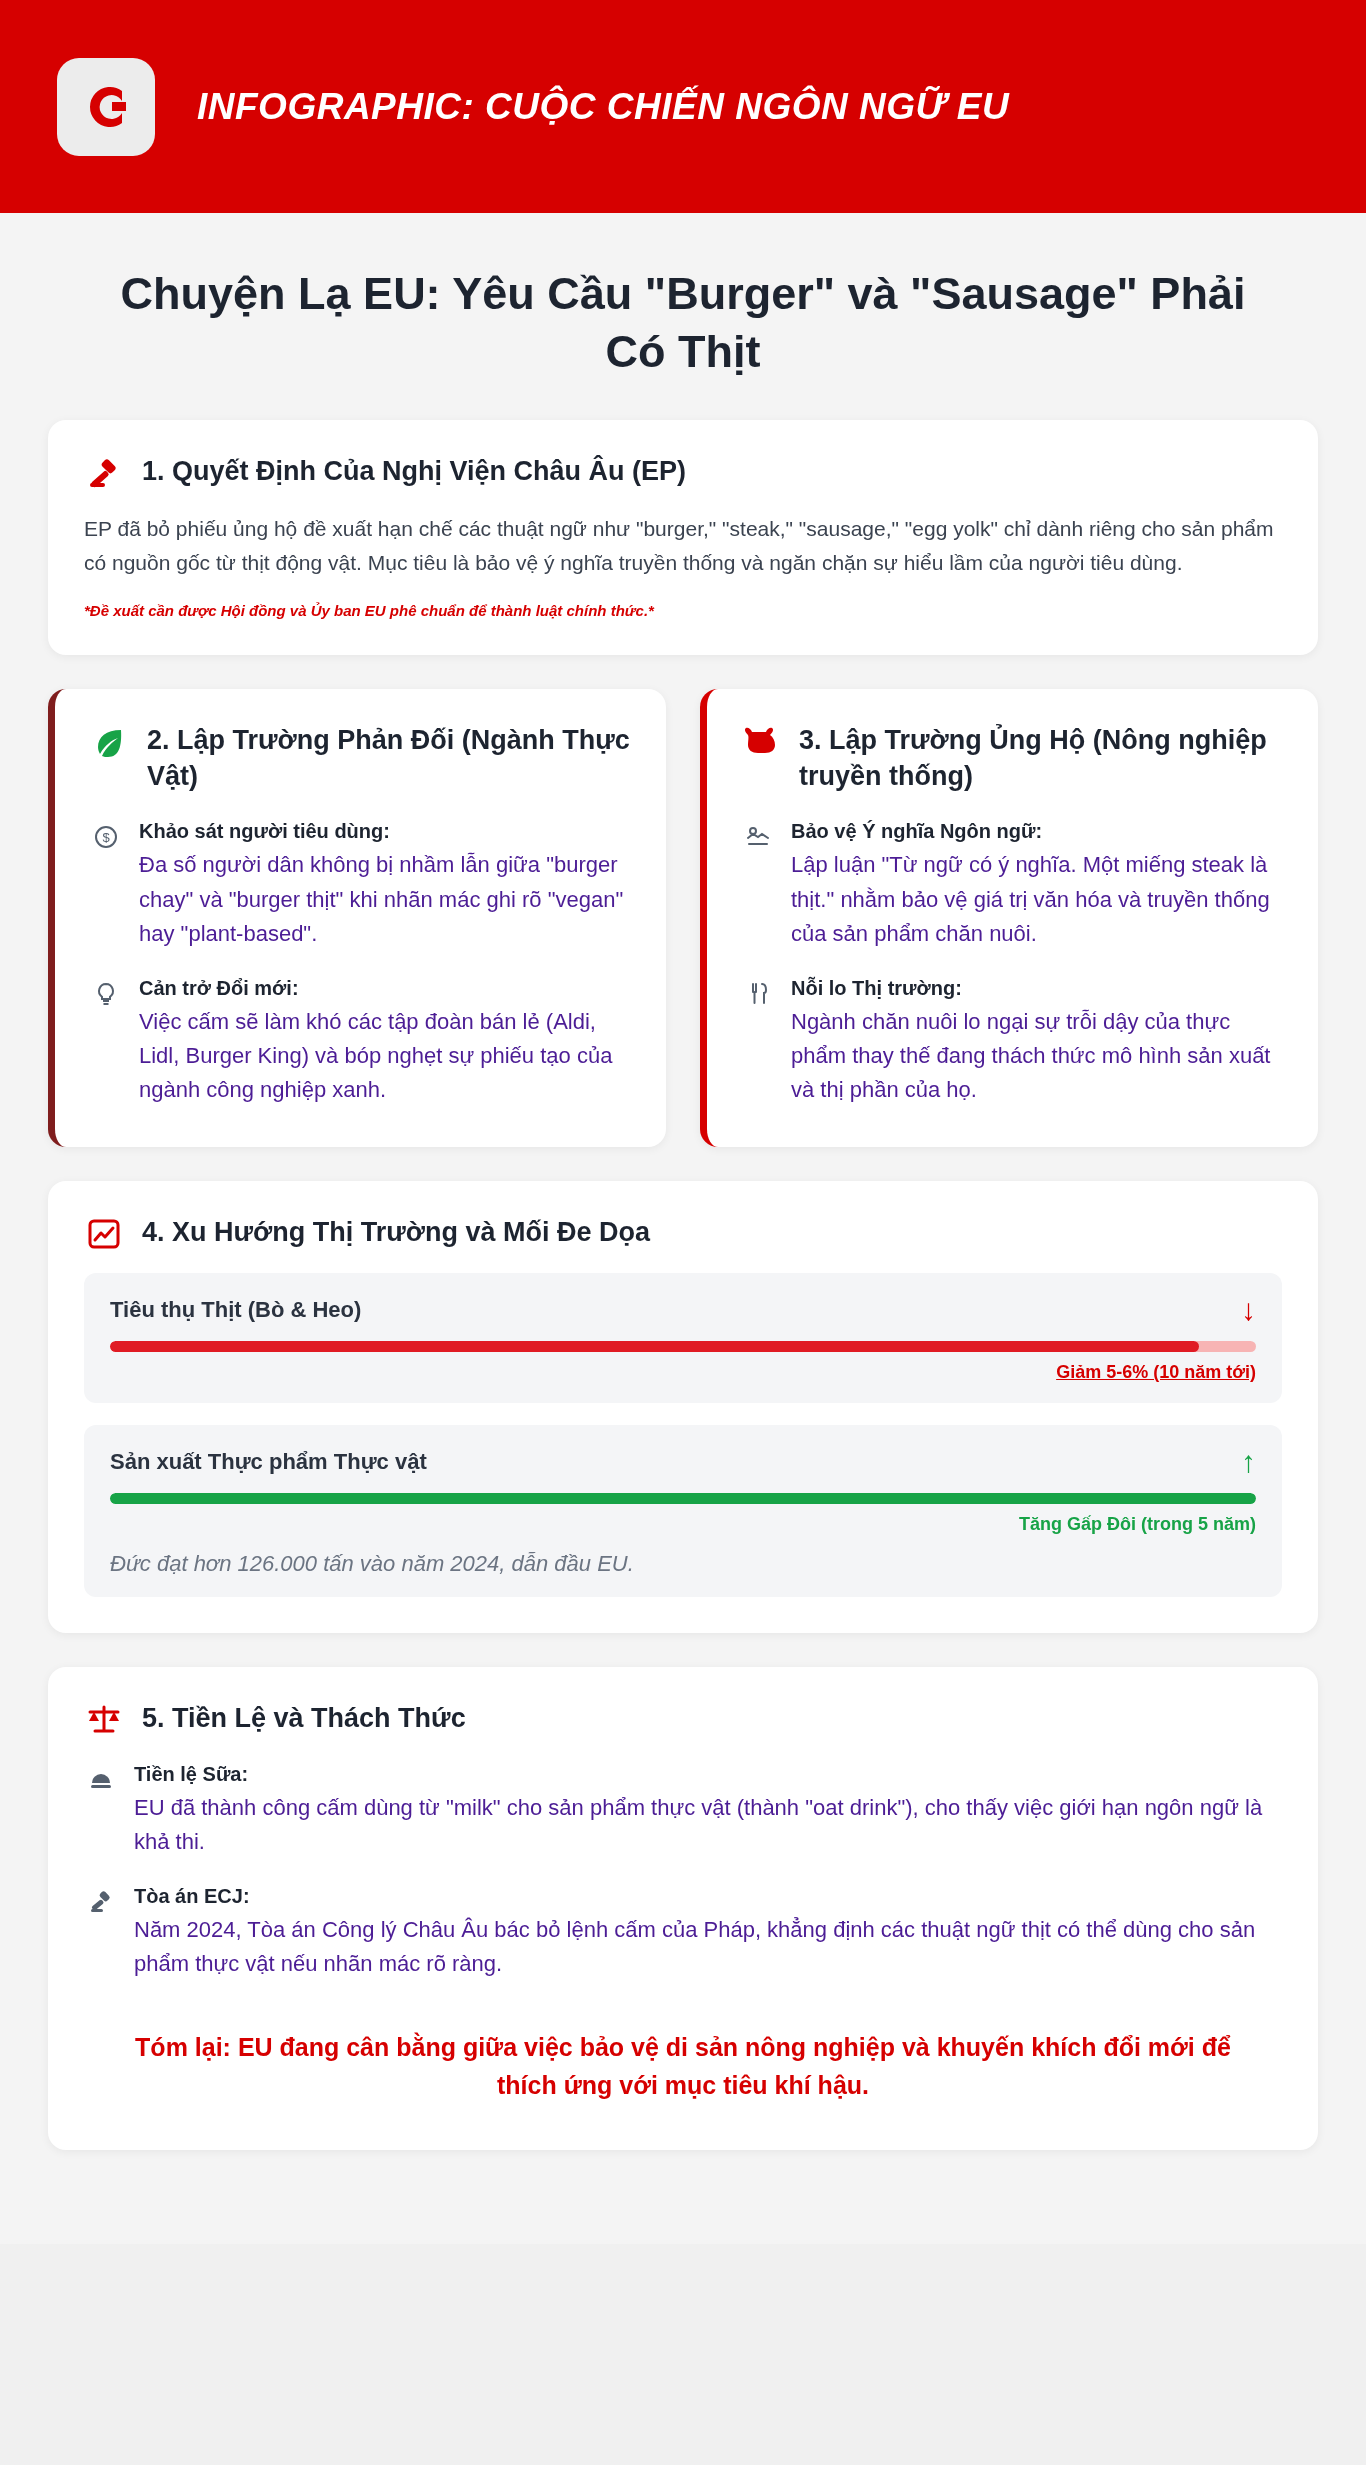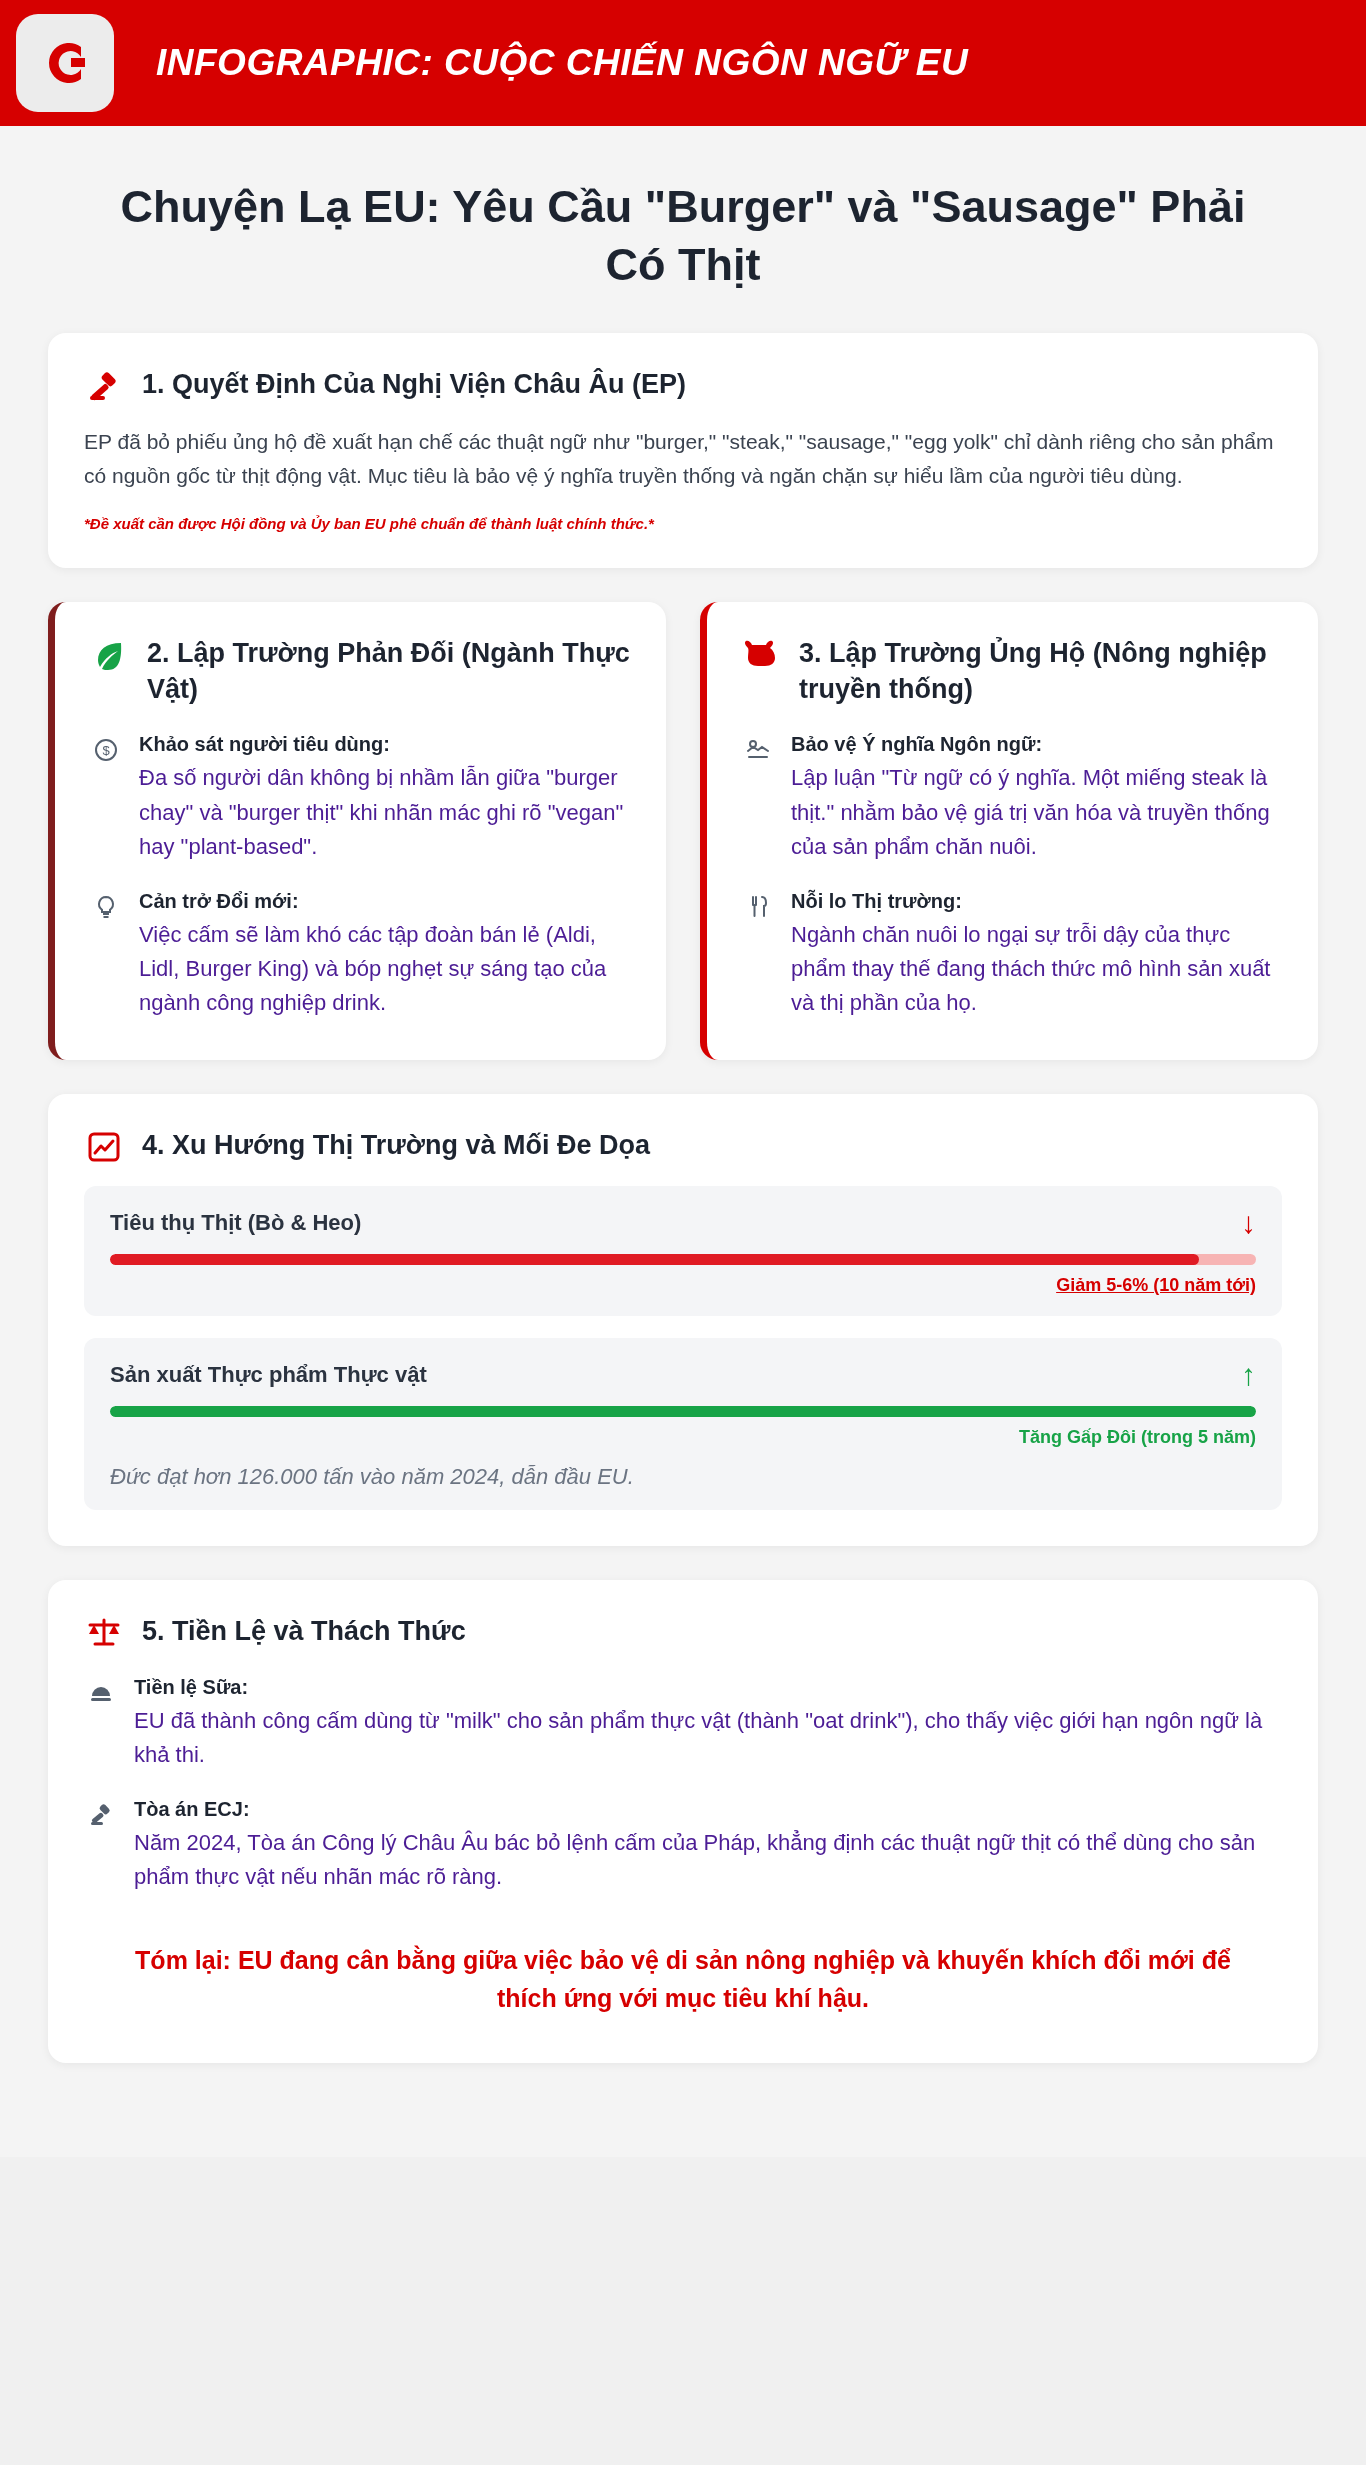--- a/index.html
+++ b/index.html
@@ -12,24 +12,24 @@
   }
   .page {
     width: 1366px;
     margin: 0 auto;
     background: #f4f4f4;
   }
 
   
   .header {
     background: #d60000;
-    height: 126px;
+    height: 213px;
     display: flex;
     align-items: center;
-    padding: 0 16px;
+    padding: 0 57px;
   }
   .logo {
     width: 98px;
     height: 98px;
     background: #ececec;
     border-radius: 22px;
     display: flex;
     align-items: center;
     justify-content: center;
     flex: none;
@@ -205,21 +205,21 @@
         <div class="item">
           <span class="icon">
             <svg width="26" height="26" viewBox="0 0 26 26" aria-hidden="true">
               <path d="M13 3a7 7 0 0 0-4 12.7V18h8v-2.3A7 7 0 0 0 13 3z" fill="none" stroke="#55606e" stroke-width="2"></path>
               <rect x="10" y="19" width="6" height="2" fill="#55606e"></rect>
               <rect x="10.5" y="22" width="5" height="2" fill="#55606e"></rect>
             </svg>
           </span>
           <div>
             <div class="item-title">Cản trở Đổi mới:</div>
-            <div class="item-text">Việc cấm sẽ làm khó các tập đoàn bán lẻ (Aldi, Lidl, Burger King) và bóp nghẹt sự sáng tạo của ngành công nghiệp drink.</div>
+            <div class="item-text">Việc cấm sẽ làm khó các tập đoàn bán lẻ (Aldi, Lidl, Burger King) và bóp nghẹt sự phiếu tạo của ngành công nghiệp xanh.</div>
           </div>
         </div>
       </div>
 
       <div class="card col border-red">
         <div class="card-head">
           <span class="icon">
             <svg width="36" height="30" viewBox="0 0 36 30" aria-hidden="true">
               <path d="M5 10c-3-3-4-6-2-7 2-1 5 1 6 4h14c1-3 4-5 6-4 2 1 1 4-2 7 3 2 5 6 5 10 0 5-4 8-10 8H15C9 28 5 25 5 20c0-4 1-8 0-10z" fill="#d60000"></path>
             </svg>

